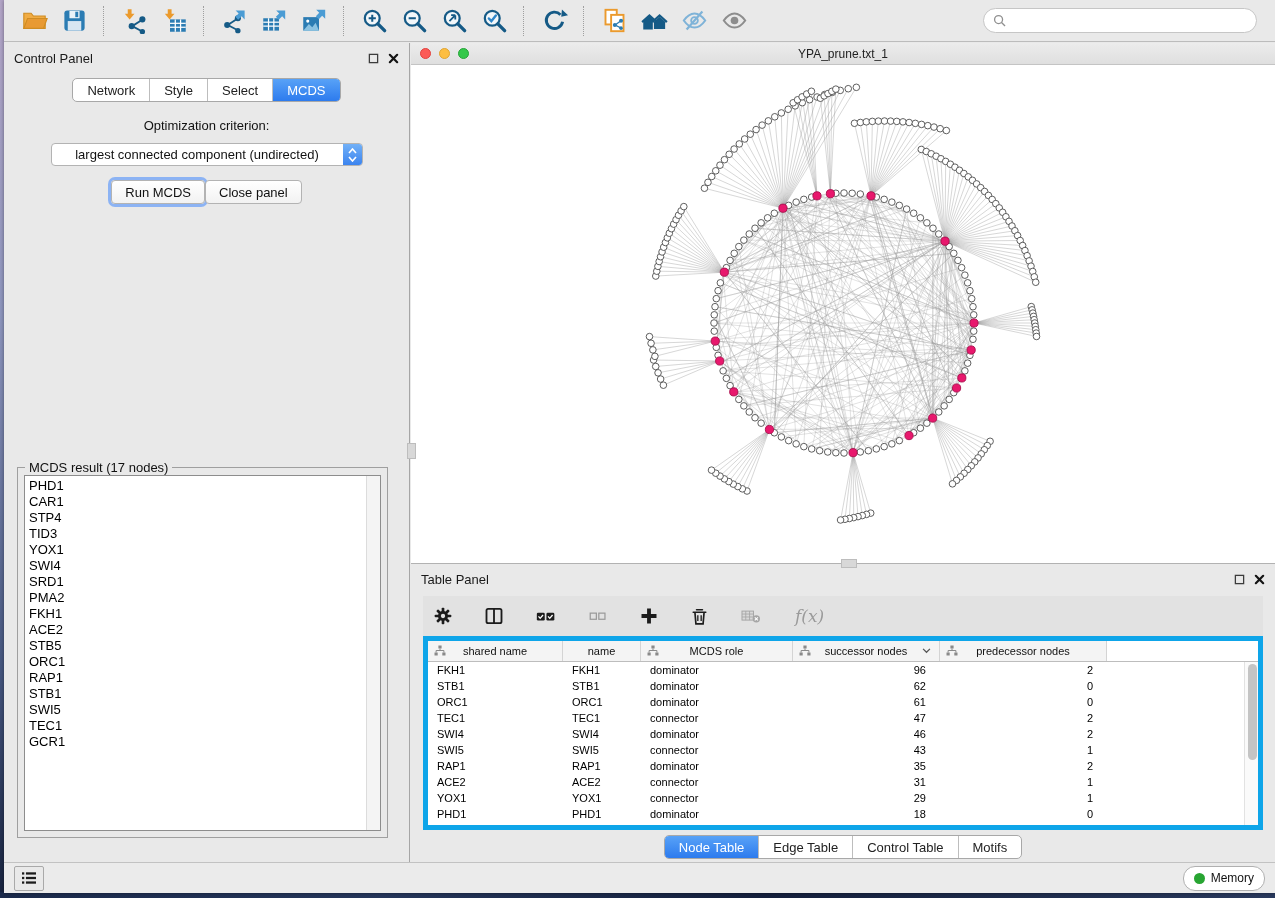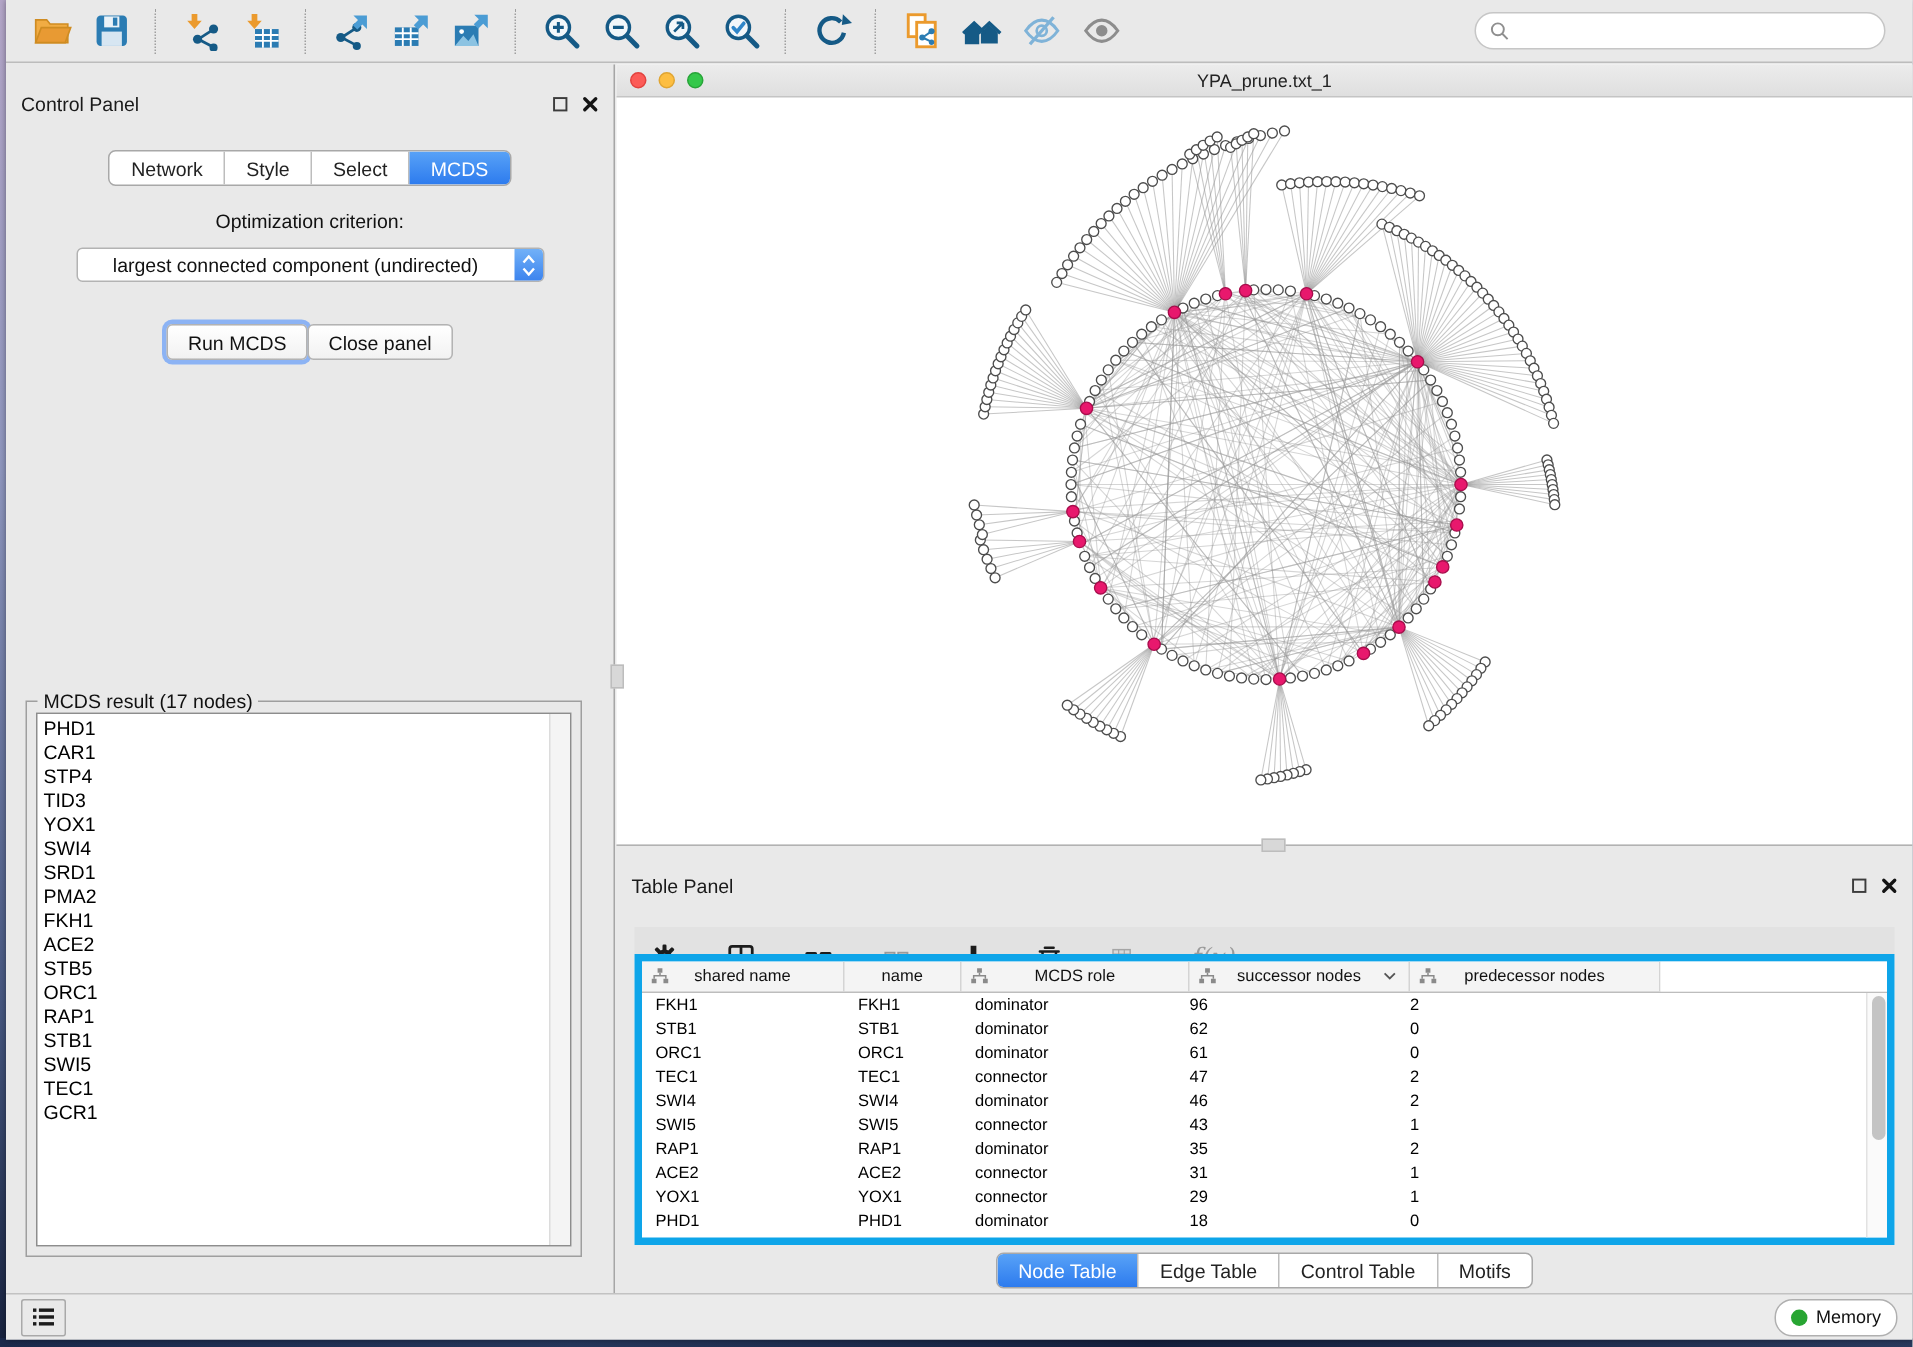--- a/index.html
+++ b/index.html
@@ -17,33 +17,33 @@
   .toolbar{position:absolute;left:0;top:0;right:0;height:42px;background:#e9e9e9;border-bottom:1px solid #bcbcbc;display:flex;align-items:center;padding:0 10px;box-sizing:border-box;}
   .tbtn{width:40px;height:34px;display:flex;align-items:center;justify-content:center;border-radius:4px;}
   .tbtn svg{width:27px;height:27px;}
   .tbsep{width:1px;height:30px;border-left:1px dotted #9f9f9f;margin:0 9px;}
   .searchbox{margin-left:auto;width:274px;height:25px;border:1px solid #c6c6c6;border-radius:13px;background:#fff;display:flex;align-items:center;padding:0 9px;box-sizing:border-box;margin-right:8px;}
   .searchbox svg{width:13px;height:13px;flex:none;}
   .searchbox input{border:none;outline:none;flex:1;font:12px "Liberation Sans",sans-serif;background:transparent;margin-left:5px;color:#333;}
 
   
   .cpanel{position:absolute;left:0;top:43px;width:406px;bottom:31px;background:#e9e9e9;border-right:1px solid #a6a6a6;box-sizing:border-box;}
-  .panel-head{height:26px;display:flex;align-items:center;padding:13px 10px;font-size:13px;color:#1a1a1a;}
+  .panel-head{height:26px;display:flex;align-items:center;padding:2px 10px;font-size:13px;color:#1a1a1a;}
   .panel-head .ph-icons{margin-left:auto;display:flex;align-items:center;gap:9px;}
   .seg{display:inline-flex;background:#fff;border:1px solid #a8a8a8;border-radius:5px;overflow:hidden;height:22px;}
   .seg .segi{display:flex;align-items:center;justify-content:center;padding:0 14px;font-size:13px;color:#222;border-right:1px solid #bdbdbd;cursor:default;}
   .seg .segi:last-child{border-right:none;}
   .seg .segi.sel{background:linear-gradient(180deg,#58a2f7,#2d7bee);color:#fff;}
   .cp-tabs-row{display:flex;justify-content:center;margin-top:5px;}
   .cp-inner{padding-top:16px;text-align:center;}
   .opt-label{font-size:13px;color:#111;margin-bottom:10px;}
   .dropdown{margin:0 auto;width:312px;height:23px;background:#fff;border:1px solid #b3b3b3;border-radius:4px;display:flex;align-items:center;box-sizing:border-box;overflow:hidden;}
   .dropdown .dval{flex:1;font-size:13px;color:#111;text-align:center;white-space:nowrap;}
   .dropdown .stepper{width:19px;height:23px;background:linear-gradient(180deg,#74b3f8,#3а82ee);background:linear-gradient(180deg,#74b3f8,#3a82ee);display:flex;flex-direction:column;align-items:center;justify-content:center;gap:2px;border-radius:0 3px 3px 0;}
-  .btn-row{display:flex;justify-content:center;margin-top:28px;}
+  .btn-row{display:flex;justify-content:center;margin-top:14px;}
   .pbtn{height:22px;padding:0 13px;background:linear-gradient(180deg,#ffffff,#f2f2f2);border:1px solid #b3b3b3;border-radius:4px;font-size:13px;color:#111;display:flex;align-items:center;}
   .pbtn.focus{box-shadow:0 0 0 3px rgba(90,150,250,.65);}
   .groupbox{position:absolute;left:13px;right:21px;top:424px;bottom:24px;border:1px solid #9f9f9f;background:#e9e9e9;}
   .groupbox .gb-title{position:absolute;top:-8px;left:7px;background:#e9e9e9;padding:0 4px;font-size:13px;color:#111;}
   .gb-list{position:absolute;inset:7px 6px 6px 6px;background:#fff;border:1px solid #8d8d8d;overflow:hidden;}
   .gb-scroll{position:absolute;top:0;bottom:0;right:0;width:13px;background:#f4f4f4;border-left:1px solid #dcdcdc;}
   .mcds-item{font-size:13px;line-height:16px;color:#000;padding-left:4px;}
   .mcds-list-inner{padding-top:2px;}
 
   
@@ -62,21 +62,21 @@
   .tpanel{position:absolute;left:407px;top:563px;right:0;bottom:31px;background:#e9e9e9;border-top:1px solid #b2b2b2;box-sizing:border-box;}
   .t-toolbar{margin:2px 12px 0 12px;height:40px;background:#e2e2e2;display:flex;align-items:center;padding:0 10px;gap:31px;}
   .t-toolbar .ticon{display:flex;align-items:center;justify-content:center;}
   .table-wrap{position:absolute;left:12px;right:12px;top:72px;bottom:32px;background:#fff;border:5px solid #0ea5e9;overflow:hidden;}
   .thead{display:flex;background:#f4f4f4;border-bottom:1px solid #bdbdbd;height:20px;}
   .th{position:relative;display:flex;align-items:center;justify-content:center;font-size:11px;color:#111;border-right:1px solid #d4d4d4;box-sizing:border-box;}
   .th .hicon{position:absolute;left:6px;top:4px;}
   .th .sortch{position:absolute;right:8px;top:7px;}
   .trow{display:flex;height:16px;align-items:center;}
   .td{font-size:11px;color:#000;box-sizing:border-box;padding-left:9px;white-space:nowrap;overflow:hidden;}
-  .td.num{text-align:left;padding-right:14px;padding-left:0;}
+  .td.num{text-align:right;padding-right:14px;padding-left:0;}
   .col0{width:135px;}.col1{width:78px;}.col2{width:152px;}.col3{width:147px;}.col4{width:167px;}
   .t-scroll{position:absolute;top:21px;bottom:0;right:0;width:13px;background:#fafafa;border-left:1px solid #e2e2e2;}
   .t-thumb{position:absolute;top:2px;right:1.5px;width:9px;height:96px;background:#c4c4c4;border-radius:5px;}
   .t-tabs-row{position:absolute;left:0;right:0;bottom:3px;display:flex;justify-content:center;}
   .hsplit-handle{position:absolute;top:-5px;left:430px;width:14px;height:7px;background:#d8d8d8;border:1px solid #bdbdbd;}
 
   
   .statusbar{position:absolute;left:0;right:0;bottom:0;height:31px;background:#ebebeb;border-top:1px solid #c2c2c2;display:flex;align-items:center;padding:0 10px;box-sizing:border-box;}
   .list-btn{width:28px;height:23px;border:1px solid #a9a9a9;border-radius:2px;background:#e9e9e9;display:flex;align-items:center;justify-content:center;}
   .mem-btn{margin-left:auto;height:23px;border:1px solid #b0b0b0;border-radius:12px;background:#fff;display:flex;align-items:center;gap:6px;padding:0 10px;font-size:12px;color:#111;}

